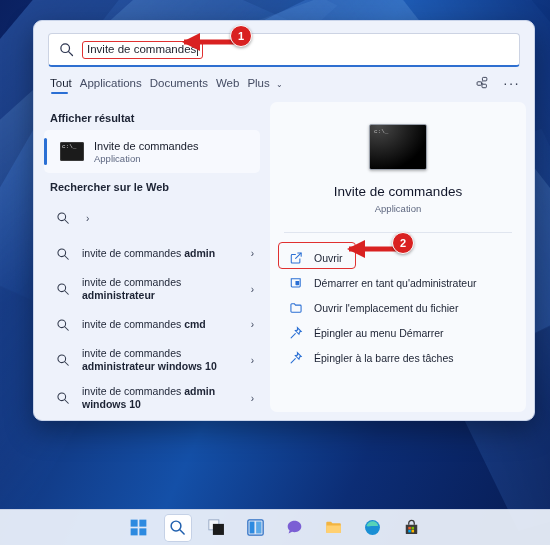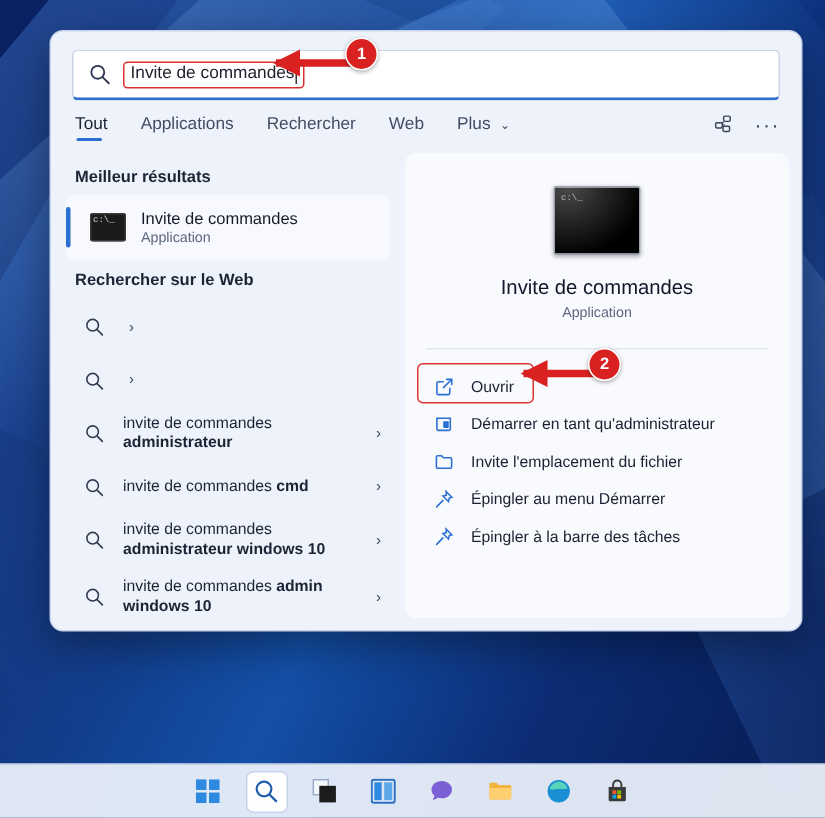--- a/index.html
+++ b/index.html
@@ -68,21 +68,21 @@
     padding: 1px 4px 2px 4px;
     display: flex; align-items: center;
   }
   .query-text { font-size: 11.5px; color: #1c1f2b; white-space: nowrap; }
   .caret { width: 1px; height: 13px; background: #333; margin-left: 1px; }
 
   
   .tabs-row {
     display: flex; align-items: center;
     padding: 9px 14px 0 16px;
-    gap: 22px;
+    gap: 8px;
     position: relative;
   }
   .tab { font-size: 11.5px; color: #444c63; padding-bottom: 8px; position: relative; cursor: default; }
   .tab.active { color: #1b2233; }
   .tab.active::after {
     content:""; position: absolute; left: 1px; bottom: 3px;
     width: 17px; height: 2.5px; border-radius: 2px; background: #2a6fd4;
   }
   .tab .chev { font-size: 8px; margin-left: 3px; color: #6a7governance; }
   .tabs-right { margin-left: auto; display: flex; align-items: center; gap: 14px; padding-bottom: 8px; }
@@ -256,21 +256,21 @@
         <span class="query-box">
           <span class="query-text">Invite de commandes</span>
           <span class="caret"></span>
         </span>
       </div>
     </div>
 
     <div class="tabs-row">
       <div class="tab active"><span>Tout</span></div>
       <div class="tab"><span>Applications</span></div>
-      <div class="tab"><span>Rechercher</span></div>
+      <div class="tab"><span>Documents</span></div>
       <div class="tab"><span>Web</span></div>
       <div class="tab">
         <span>Plus</span>
         <span class="chev">⌄</span>
       </div>
       <div class="tabs-right">
         <span class="ticon">
           <svg viewBox="0 0 16 16" width="14" height="14" fill="none" stroke="currentColor" stroke-width="1.1">
             <rect x="8.5" y="1.6" width="5" height="4" rx="1"></rect>
             <rect x="2.4" y="6.6" width="5" height="4" rx="1"></rect>
@@ -281,21 +281,21 @@
         <span class="dots">···</span>
       </div>
     </div>
 
     <div class="body">
 
       <div class="watermark"><span>JUST</span><span class="wg">GEEK</span></div>
 
       <div class="left">
 
-        <div class="sect-title">Meilleur résultats</div>
+        <div class="sect-title">Afficher résultat</div>
 
         <div class="best-card">
           <div class="cmd-ico-sm">
               <span>c:\_</span>
             </div>
           <div class="best-text">
             <div class="best-title">Invite de commandes</div>
             <div class="best-sub">Application</div>
           </div>
         </div>
@@ -312,20 +312,21 @@
           <span class="chev-r">›</span>
         </div>
 
         <div class="row">
           <span class="mag">
             <svg viewBox="0 0 16 16" width="14" height="14" fill="none" stroke="currentColor" stroke-width="1.2">
                 <circle cx="6.6" cy="6.6" r="4.4"></circle>
                 <line x1="10" y1="10" x2="14" y2="14" stroke-linecap="round"></line>
               </svg>
           </span>
+          <span class="row-label"><span>invite de commandes </span><b>admin</b></span>
           <span class="chev-r">›</span>
         </div>
 
         <div class="row tall">
           <span class="mag">
             <svg viewBox="0 0 16 16" width="14" height="14" fill="none" stroke="currentColor" stroke-width="1.2">
                 <circle cx="6.6" cy="6.6" r="4.4"></circle>
                 <line x1="10" y1="10" x2="14" y2="14" stroke-linecap="round"></line>
               </svg>
           </span>
@@ -413,21 +414,21 @@
             </span>
             <span class="alabel">Démarrer en tant qu'administrateur</span>
           </div>
 
           <div class="action">
             <span class="aicon">
               <svg viewBox="0 0 16 16" width="14" height="14" fill="none" stroke="#2a6fd4" stroke-width="1.2">
                 <path d="M2.2 4.2a1 1 0 0 1 1-1h3l1.3 1.5h5.3a1 1 0 0 1 1 1v6.1a1 1 0 0 1-1 1H3.2a1 1 0 0 1-1-1z"></path>
               </svg>
             </span>
-            <span class="alabel">Invite l'emplacement du fichier</span>
+            <span class="alabel">Ouvrir l'emplacement du fichier</span>
           </div>
 
           <div class="action">
             <span class="aicon">
               <svg viewBox="0 0 16 16" width="14" height="14" fill="none" stroke="#2a6fd4" stroke-width="1.2">
                 <path d="M9.6 1.9 14 6.3l-2.0.6-.6 2.6-4.2-4.2 2.6-.6z"></path>
                 <line x1="7.2" y1="8.7" x2="2.4" y2="13.6" stroke-linecap="round"></line>
               </svg>
             </span>
             <span class="alabel">Épingler au menu Démarrer</span>

